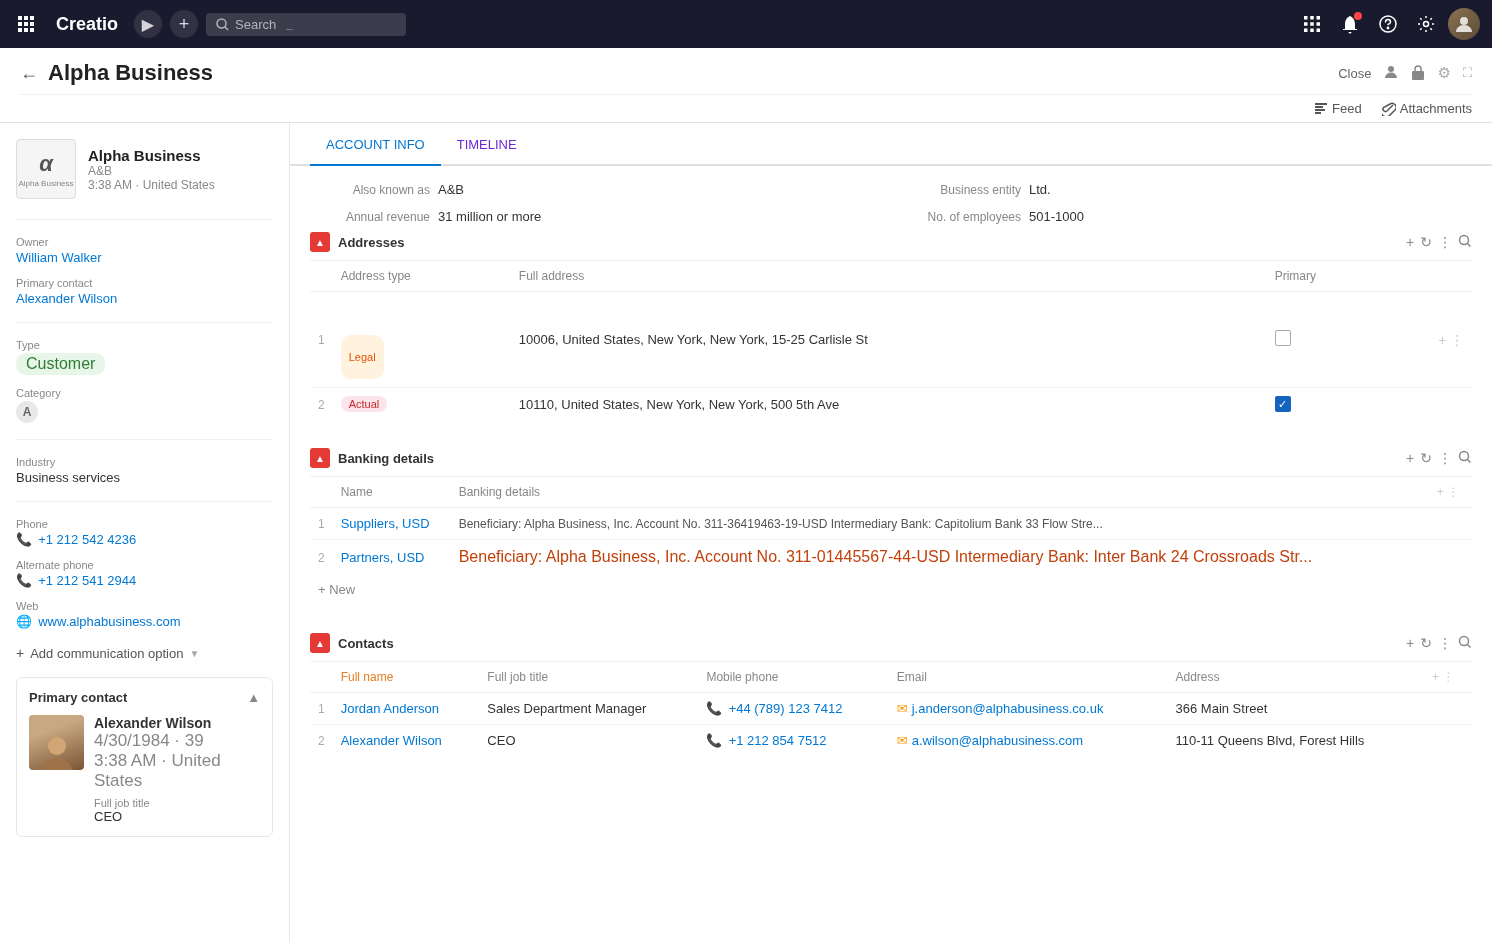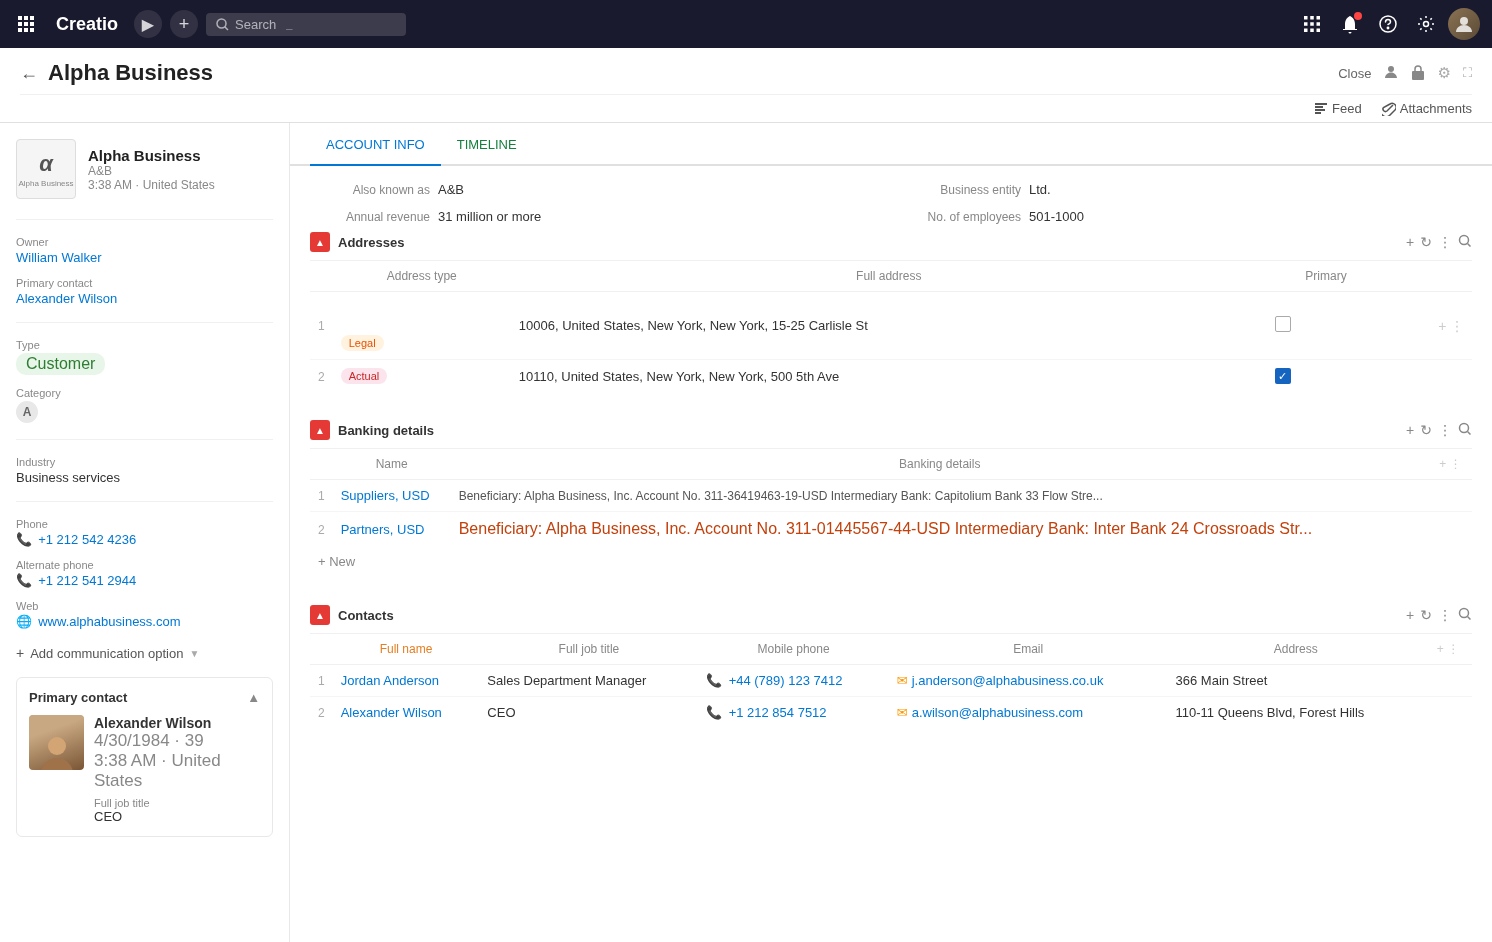--- a/index.html
+++ b/index.html
@@ -111,21 +111,21 @@
     
     .tabs-bar {
       display: flex;
       border-bottom: 2px solid #e0e0e0;
       padding: 0 20px;
     }
     .tab {
       padding: 14px 16px 12px;
       font-size: 13px;
       cursor: pointer;
-      color: #15803d;
+      color: #6d28d9;
       border-bottom: 2px solid transparent;
       margin-bottom: -2px;
       font-weight: 500;
     }
     .tab.active { color: #0078d4; border-bottom-color: #0078d4; }
 
     
     .content-area { padding: 16px 20px; flex: 1; }
 
     
@@ -144,25 +144,25 @@
       border-bottom: 1px solid #f0f0f0;
       margin-bottom: 0;
     }
     .section-collapse { width: 20px; height: 20px; background: #e53935; color: white; border-radius: 3px; display: flex; align-items: center; justify-content: center; font-size: 10px; cursor: pointer; }
     .section-title { font-size: 13px; font-weight: 600; color: #333; flex: 1; }
     .section-actions { display: flex; align-items: center; gap: 6px; color: #888; }
     .section-actions span { cursor: pointer; font-size: 14px; }
 
     
     .data-table { width: 100%; border-collapse: collapse; }
-    .data-table th { font-size: 12px; color: #888; font-weight: 500; padding: 8px 8px; text-align: center; border-bottom: 1px solid #f0f0f0; margin-top: 8px; }
+    .data-table th { font-size: 12px; color: #888; font-weight: 500; padding: 8px 8px; text-align: left; border-bottom: 1px solid #f0f0f0; margin-top: 8px; }
     .data-table td { font-size: 13px; padding: 8px 8px; border-bottom: 1px solid #f5f5f5; vertical-align: middle; }
     .data-table tr:last-child td { border-bottom: none; }
     .row-num { color: #aaa; font-size: 12px; }
-    .badge-legal { background: #fff3e0; color: #e65100; border-radius: 10px; padding: 2px 8px; font-size: 11px; display: inline-block; margin-top: 35px; }
+    .badge-legal { background: #fff3e0; color: #e65100; border-radius: 10px; padding: 16px 8px; font-size: 11px; display: inline-block; margin-top: 35px; }
     .badge-actual { background: #fce4ec; color: #c62828; border-radius: 10px; padding: 2px 8px; font-size: 11px; display: inline-block; }
     .checkbox-unchecked { width: 16px; height: 16px; border: 1px solid #aaa; border-radius: 2px; display: inline-block; }
     .checkbox-checked { width: 16px; height: 16px; background: #1565c0; border-radius: 2px; display: flex; align-items: center; justify-content: center; }
     .checkbox-checked::after { content: '✓'; color: white; font-size: 11px; }
     .link-blue { color: #0078d4; text-decoration: none; cursor: pointer; }
     .add-new-row { display: flex; align-items: center; gap: 4px; color: #888; font-size: 13px; cursor: pointer; padding: 8px; }
 
     .email-icon { color: #ff9800; font-size: 13px; }
     .mobile-icon { color: #4caf50; font-size: 13px; }
 

